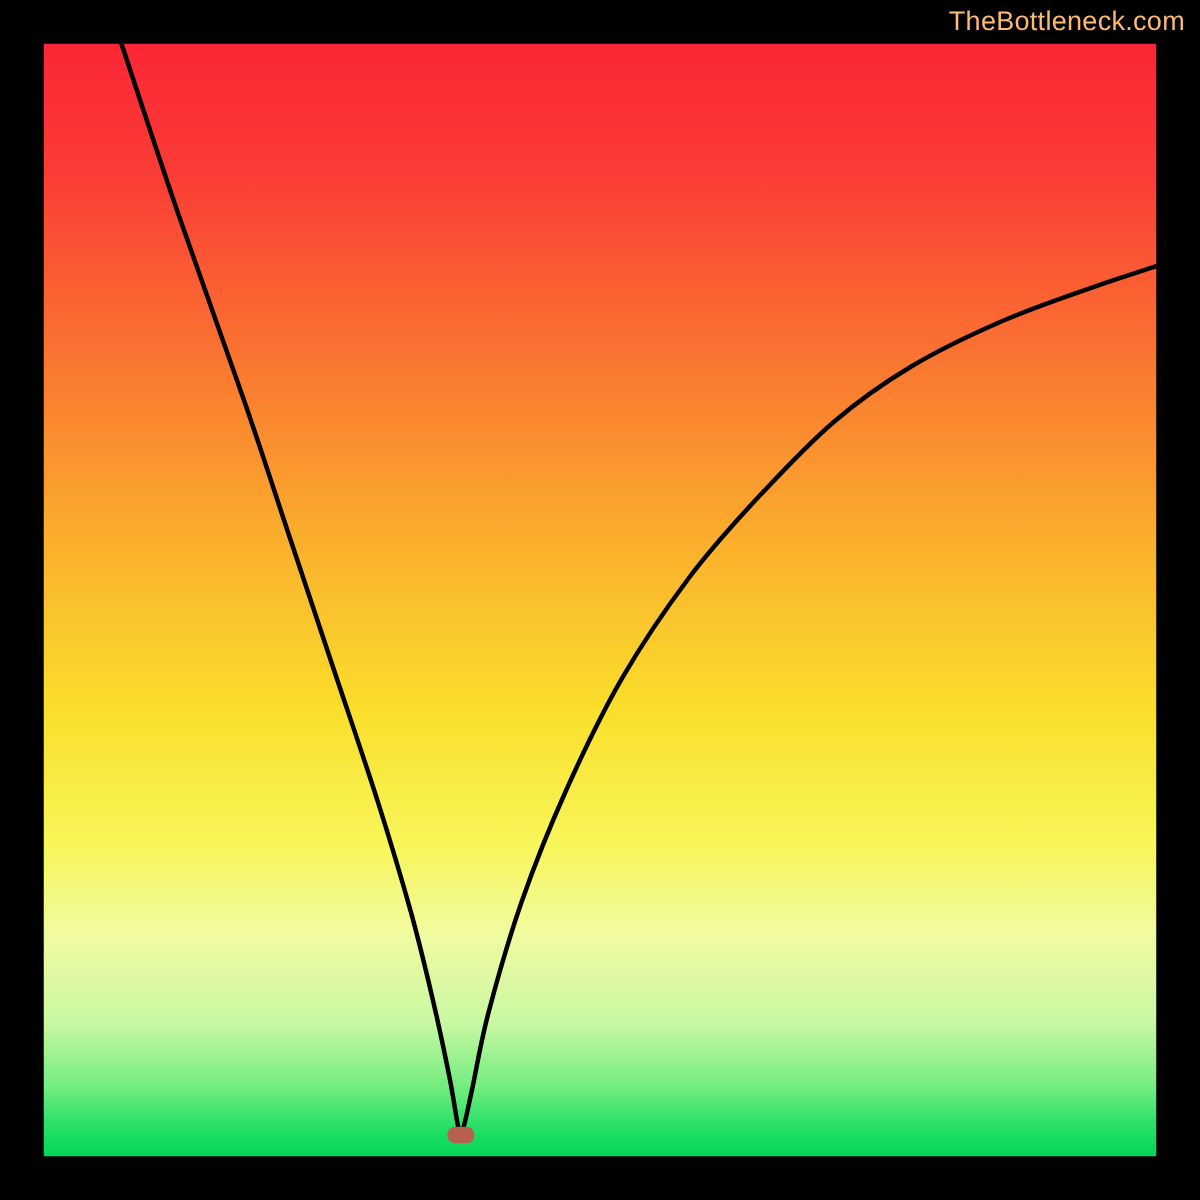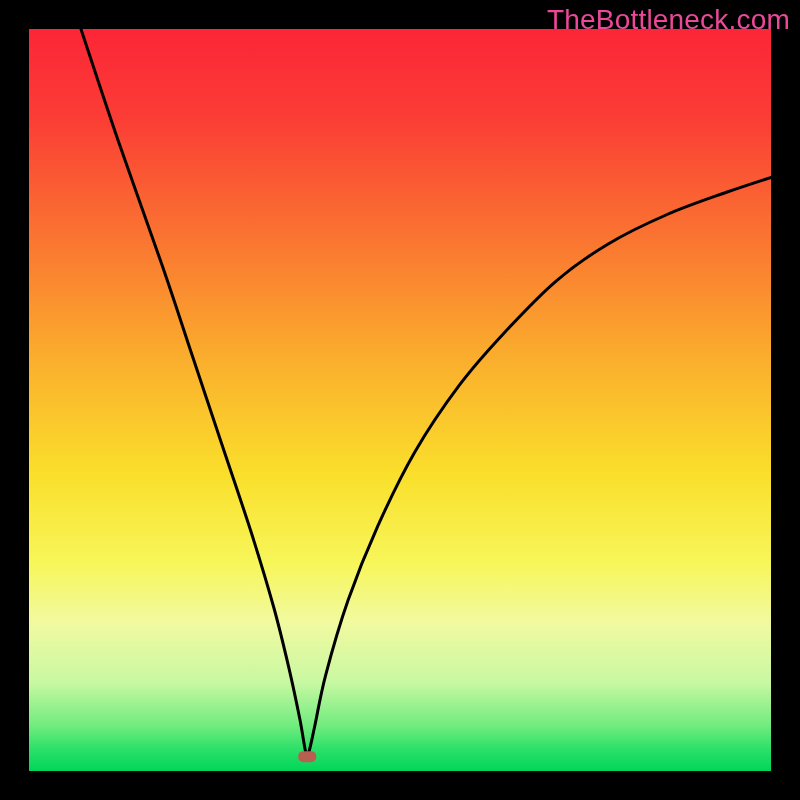--- a/index.html
+++ b/index.html
@@ -14,22 +14,22 @@
   .frame {
     position: relative;
     width: 800px;
     height: 800px;
     background: #000;
   }
   .watermark {
     position: absolute;
     top: 4px;
     right: 10px;
-    color: #ec4899;
-    font-size: 28px;
+    color: #fdba74;
+    font-size: 18px;
     font-weight: 400;
     letter-spacing: 0.2px;
     z-index: 10;
   }
   .plot {
     position: absolute;
     left: 29px;
     top: 29px;
     width: 742px;
     height: 742px;

